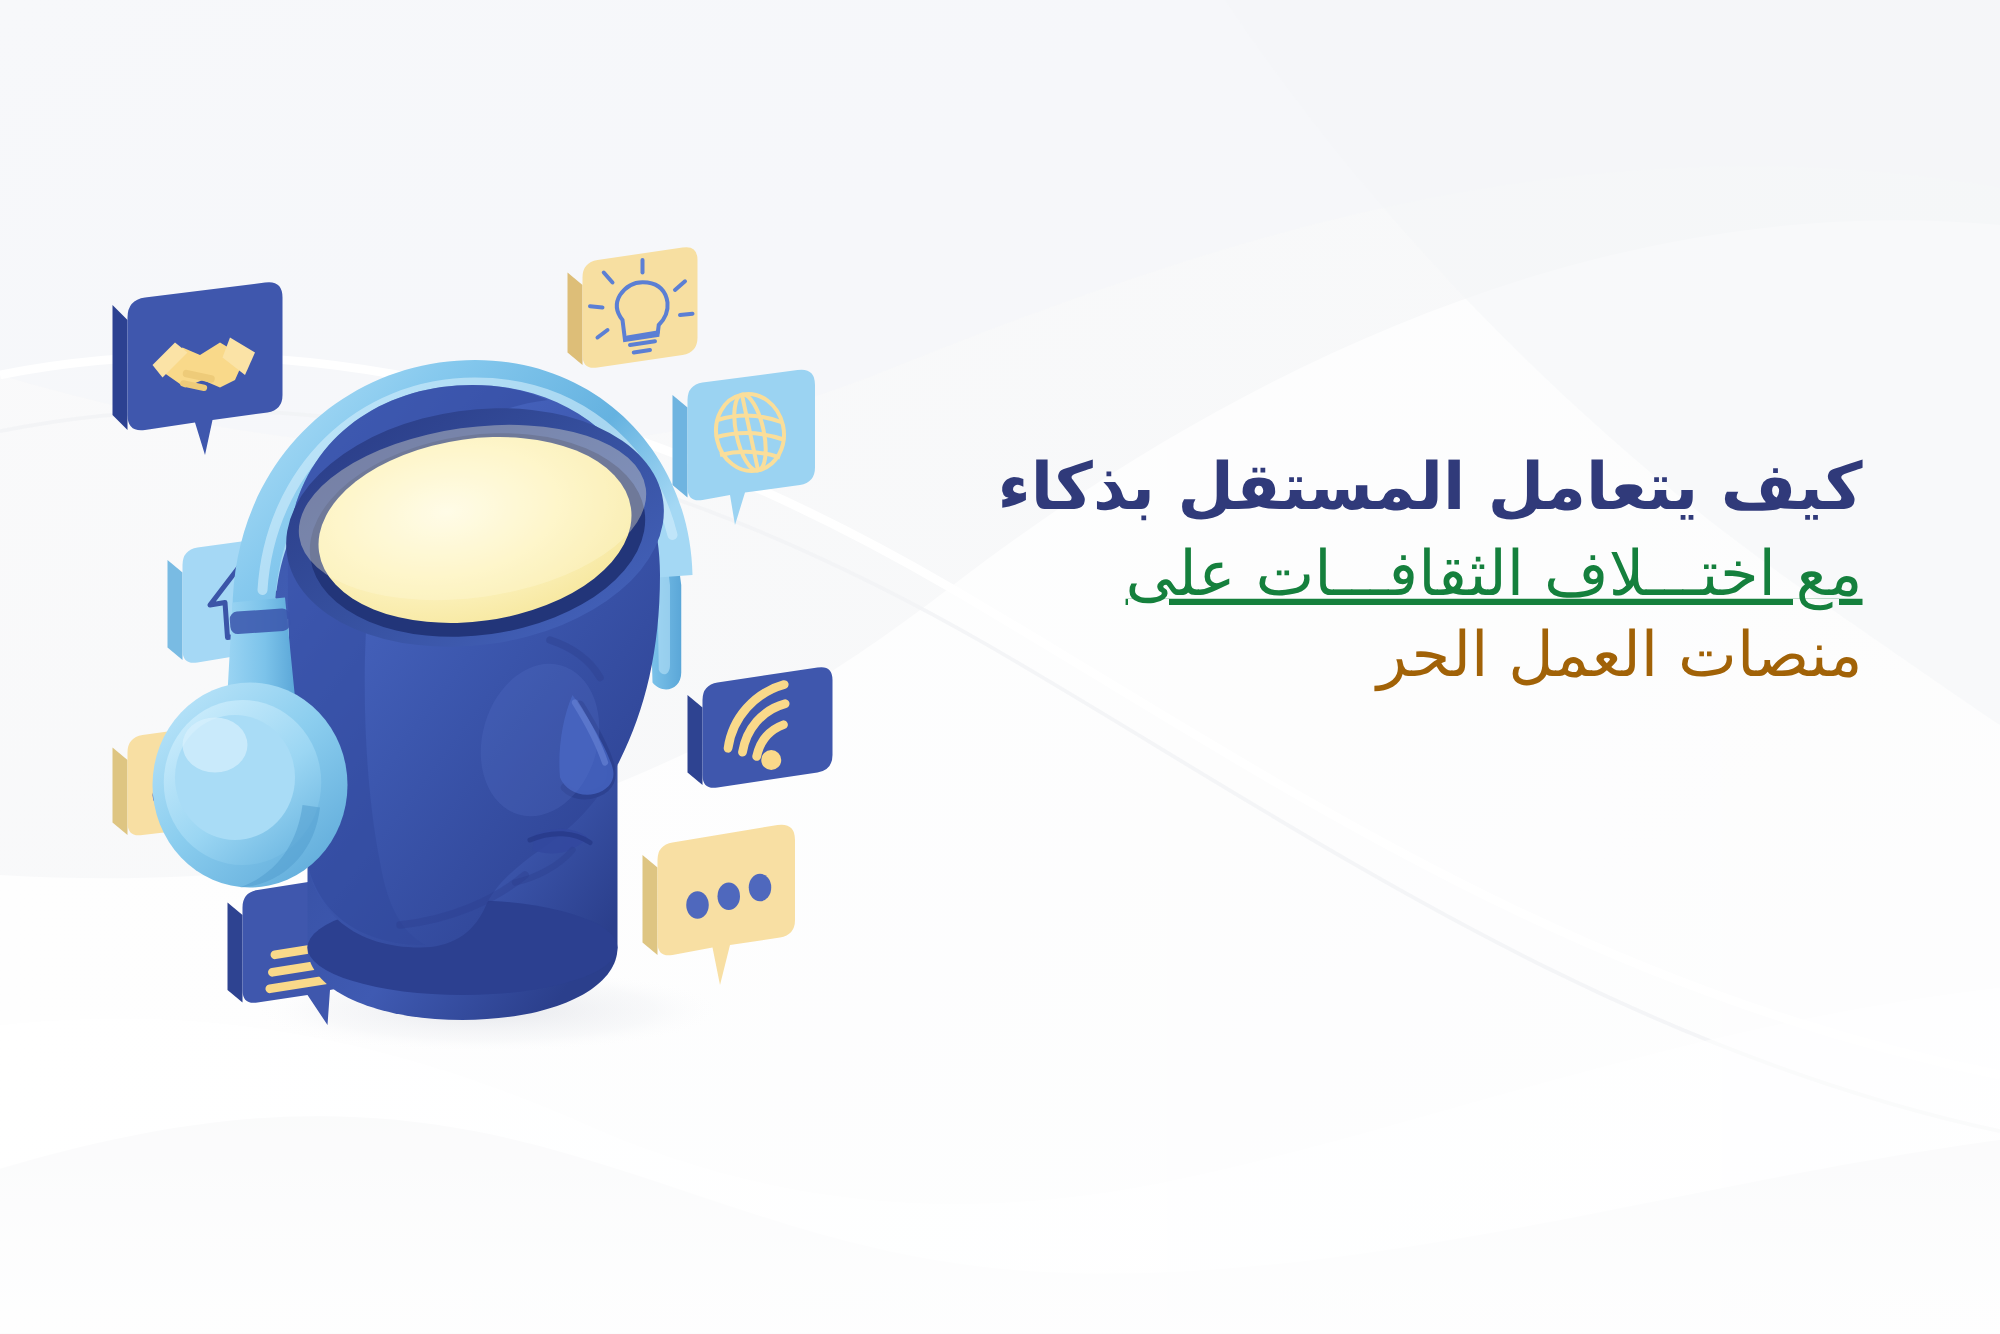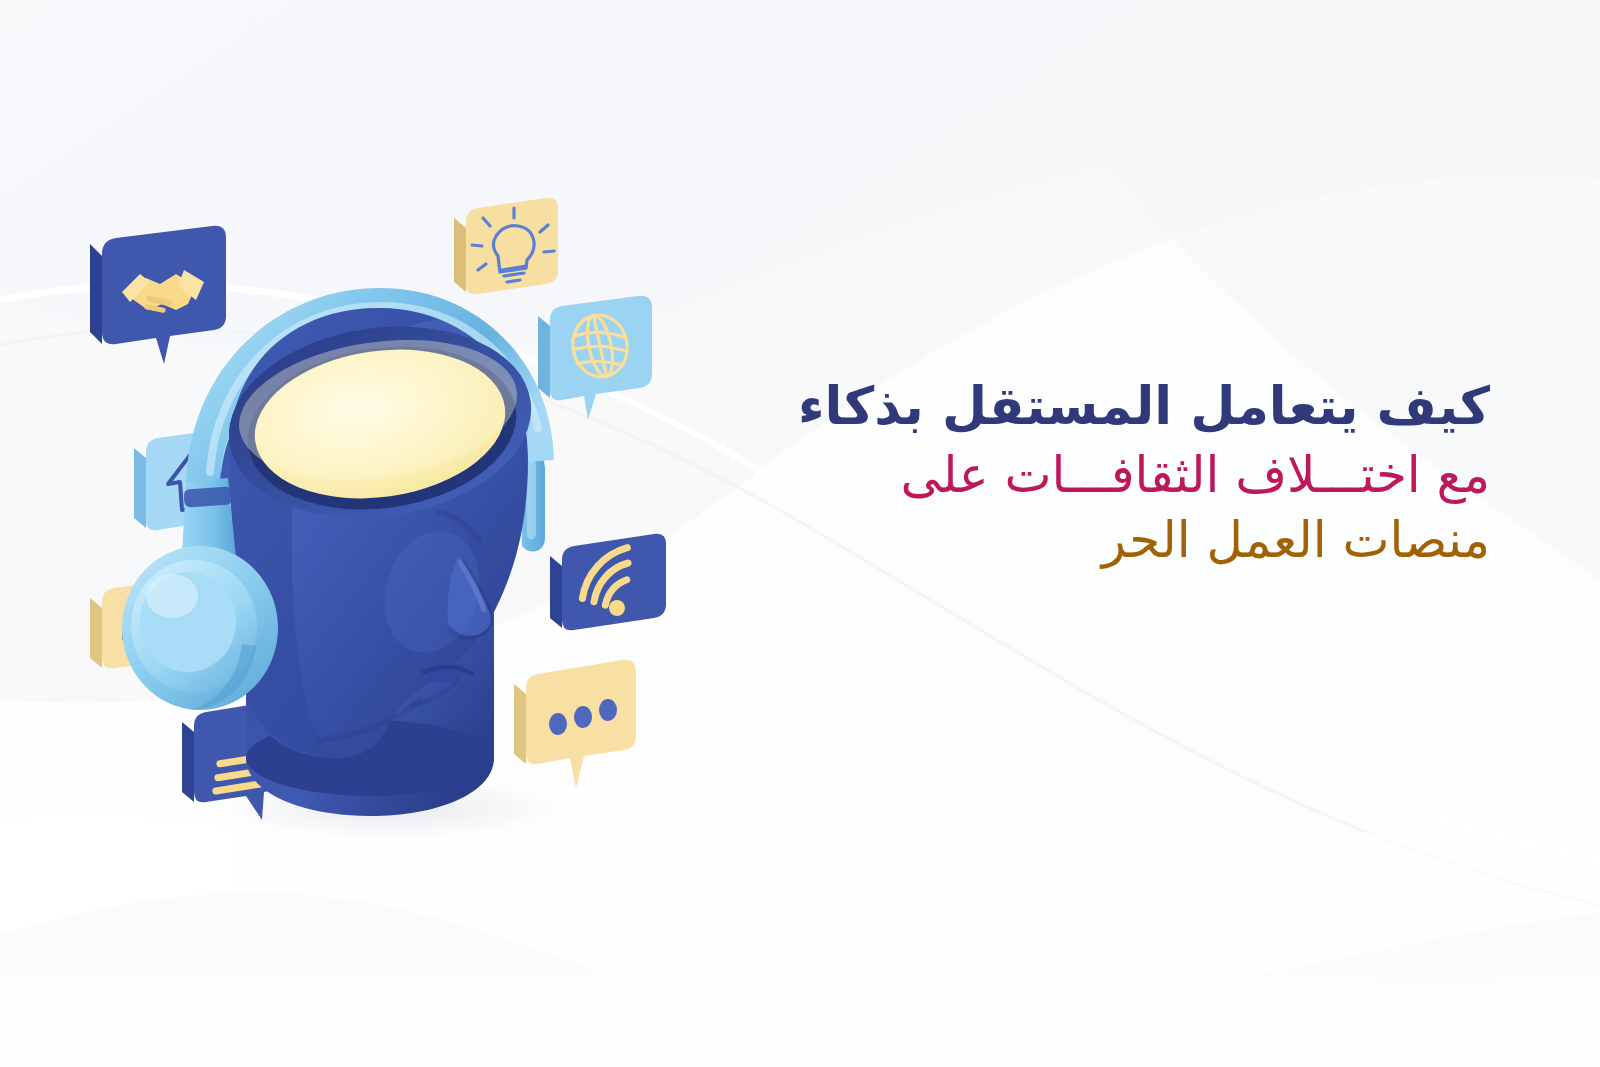--- a/index.html
+++ b/index.html
@@ -34,41 +34,42 @@
     left: 60px;
     top: 160px;
     width: 640px;
     height: 720px;
   }
 
   
   .text-block {
     position: absolute;
     right: 110px;
-    top: 376px;
+    top: 360px;
     width: 820px;
     text-align: right;
     direction: rtl;
   }
   .headline-1 {
     font-size: 52px;
     font-weight: 700;
     letter-spacing: -0.5px;
     color: #303a7a;
     line-height: 1.18;
     margin: 0 0 6px 0;
     white-space: nowrap;
   }
   .headline-2 {
     font-size: 50px;
     font-weight: 400;
-    color: #be185d;
+    color: #15803d;
     line-height: 1.30;
     margin: 0;
     white-space: nowrap;
+    text-decoration: underline;
   }
   .headline-3 {
     font-size: 50px;
     font-weight: 400;
     color: #a16207;
     line-height: 1.30;
     margin: 0;
     white-space: nowrap;
   }
 </style>

